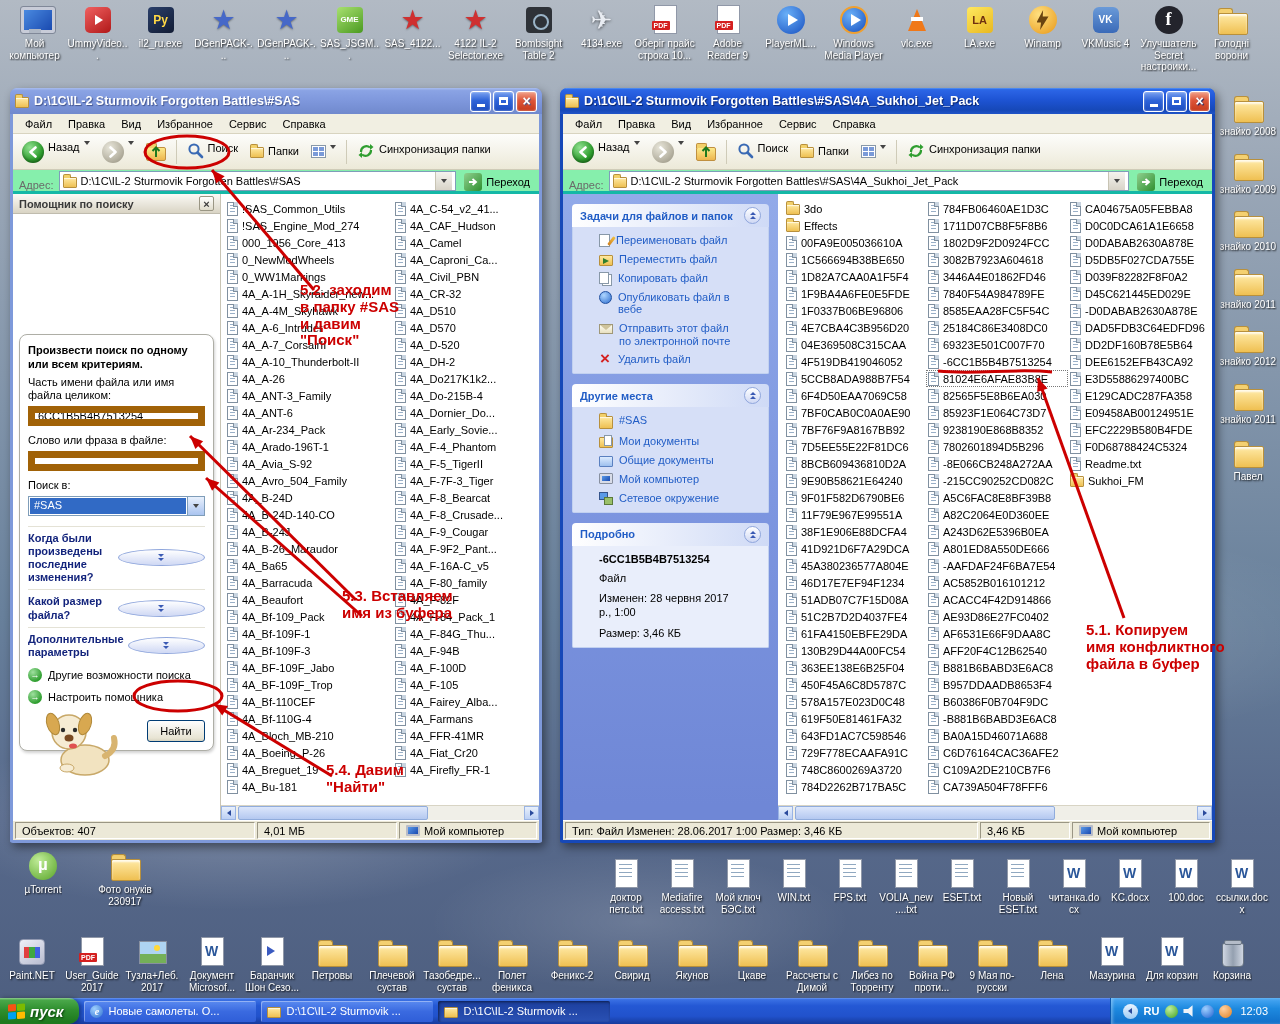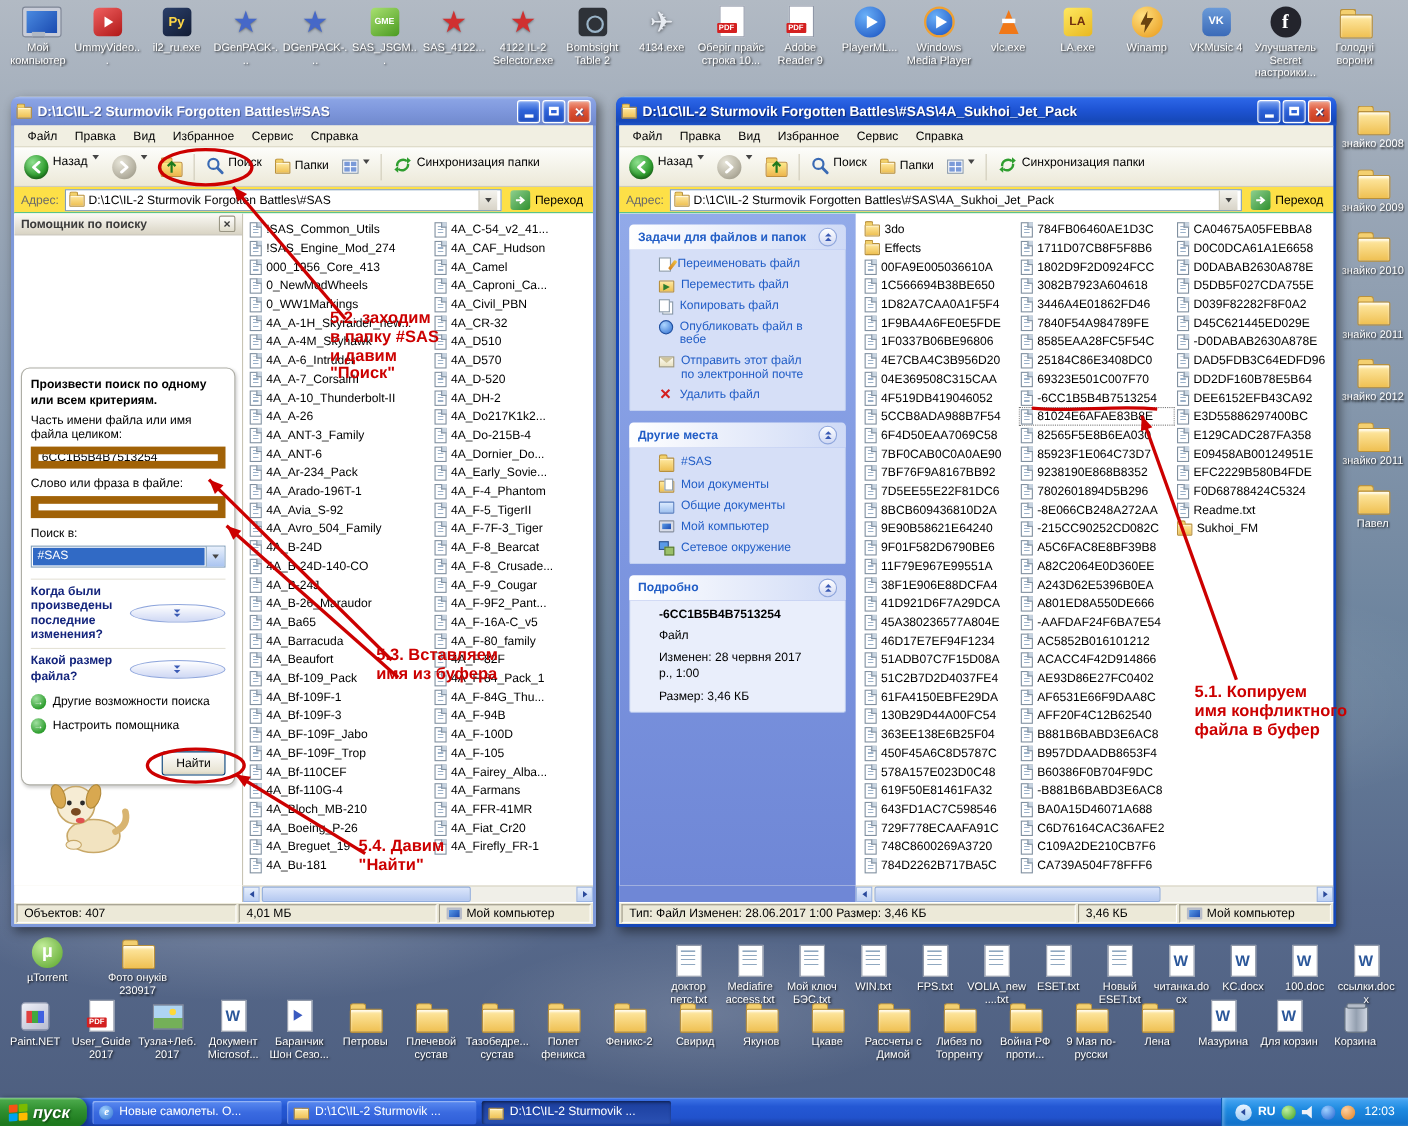--- a/index.html
+++ b/index.html
@@ -15,21 +15,21 @@
 
 .dicon{display:flex;flex-direction:column;align-items:center;gap:2px;cursor:pointer}
 .dlabel{font-size:10px;color:#fff;text-align:center;text-shadow:1px 1px 2px rgba(0,0,0,.95);line-height:1.15;max-height:34px;overflow:hidden;word-break:break-word;padding:0 1px}
 #top-icons{position:absolute;left:3px;top:4px;width:1274px;display:flex;z-index:1}
 #top-icons .dicon{width:63px;flex:none}
 #right-icons{position:absolute;right:2px;top:92px;width:60px;display:flex;flex-direction:column;gap:12px;z-index:1}
 #bl-icons{position:absolute;left:8px;top:850px;display:flex;gap:12px;z-index:1}
 #bl-icons .dicon{width:70px}
 #docs-icons{position:absolute;left:598px;top:858px;display:flex;z-index:1}
 #docs-icons .dicon{width:56px;flex:none}
-#bottom-icons{position:absolute;left:2px;top:908px;width:1276px;display:flex;z-index:1}
+#bottom-icons{position:absolute;left:2px;top:936px;width:1276px;display:flex;z-index:1}
 #bottom-icons .dicon{width:60px;flex:none}
 .dk{width:32px;height:32px;position:relative;flex:none}
 .dk-folder::after{content:"";position:absolute;left:2px;top:9px;width:28px;height:20px;background:linear-gradient(180deg,#ffeaa6,#efc052);border:1px solid #b8903c;border-radius:2px;box-shadow:inset 0 2px 2px rgba(255,255,255,.8)}
 .dk-folder::before{content:"";position:absolute;left:2px;top:4px;width:13px;height:6px;background:#f4d070;border:1px solid #b8903c;border-bottom:none;border-radius:3px 3px 0 0}
 .dk-computer::before{content:"";position:absolute;left:2px;top:3px;width:28px;height:20px;border:3px solid #c8ccd8;outline:1px solid #808898;background:linear-gradient(135deg,#4a8ae0,#1a4ab0);border-radius:2px}
 .dk-computer::after{content:"";position:absolute;left:10px;bottom:3px;width:12px;height:4px;background:#b0b8c4;box-shadow:0 2px 0 -1px #808898}
 .dk-pdf::before{content:"";position:absolute;left:5px;top:1px;width:21px;height:27px;background:#fff;border:1px solid #9098a8}
 .dk-pdf::after{content:"PDF";position:absolute;left:3px;bottom:6px;background:#d42020;color:#fff;font-size:7px;font-weight:bold;padding:1px 2px;border-radius:1px}
 .dk-star-red::before{content:"★";position:absolute;inset:0;text-align:center;font-size:27px;line-height:32px;color:#cf3030;text-shadow:0 1px 2px rgba(0,0,0,.4)}
 .dk-star-blue::before{content:"★";position:absolute;inset:0;text-align:center;font-size:27px;line-height:32px;color:#4668c8;text-shadow:0 1px 2px rgba(0,0,0,.4)}
@@ -90,21 +90,21 @@
 .tlabel{font-size:11px}
 .circ{width:22px;height:22px;border-radius:50%;display:flex;align-items:center;justify-content:center;flex:none}
 .circ.green{background:radial-gradient(circle at 35% 30%,#8fe08f,#2f9e2f 60%,#176e17);box-shadow:inset 0 -2px 3px rgba(0,0,0,.3)}
 .circ.grey{background:radial-gradient(circle at 35% 30%,#e8e6da,#b8b4a4 60%,#908c7c)}
 .tsep{width:1px;height:24px;background:#cfcbb8;margin:0 3px;flex:none}
 .caret-down{width:0;height:0;border-left:3px solid transparent;border-right:3px solid transparent;border-top:4px solid #444}
 .up-ic{width:20px;height:14px;background:linear-gradient(#fde98a,#edb64e);border:1px solid #c09040;border-radius:2px;position:relative;margin-top:4px}
 .up-ic::before{content:"";position:absolute;left:-1px;top:-5px;width:9px;height:4px;background:#f2d06a;border:1px solid #c09040;border-bottom:none;border-radius:2px 2px 0 0}
 .views-ic{width:15px;height:13px;position:relative;background:#fff;border:1px solid #8898a8;display:inline-block}
 .views-ic::before{content:"";position:absolute;left:1px;top:1px;width:5px;height:4px;background:#7a9ad8;box-shadow:6px 0 0 #7a9ad8,0 5px 0 #7a9ad8,6px 5px 0 #7a9ad8}
-.addressbar{height:24px;display:flex;align-items:center;gap:5px;padding:0 6px;background:#fde047;border-bottom:1px solid #14b8a6}
+.addressbar{height:24px;display:flex;align-items:flex-end;gap:5px;padding:0 6px;background:#86efac;border-bottom:3px solid #14b8a6}
 .alabel{color:#6a6a6a}
 .addr{flex:1;height:20px;background:#fff;border:1px solid #7f9db9;display:flex;align-items:center;gap:4px;padding:0 3px;overflow:hidden;white-space:nowrap}
 .addr-drop{margin-left:auto;width:17px;height:18px;flex:none;background:linear-gradient(#f4f3ee,#d8d4c8);border-left:1px solid #c8c4b4;display:flex;align-items:center;justify-content:center}
 .go{display:flex;align-items:center;gap:4px;padding:0 3px;cursor:pointer}
 .go-ic{width:18px;height:18px;border-radius:3px;background:linear-gradient(135deg,#8fd08f,#2f8f2f);display:flex;align-items:center;justify-content:center}
 
 
 .ic{display:inline-block;position:relative;flex:none}
 .fi-folder,.ti-folder{width:14px;height:11px;background:linear-gradient(180deg,#ffe9a0,#eec052);border:1px solid #b8903c;border-radius:1px;margin-top:2px;box-shadow:inset 0 1px 1px rgba(255,255,255,.7)}
 .fi-folder::before,.ti-folder::before{content:"";position:absolute;left:-1px;top:-4px;width:6px;height:3px;background:#f2d06a;border:1px solid #b8903c;border-bottom:none;border-radius:2px 2px 0 0}
@@ -183,21 +183,21 @@
 .footspacer-l{width:208px;background:#fff;border-right:1px solid #c8c4b4;flex:none}
 .footspacer-r{width:215px;background:#6f87d6;flex:none}
 .hscroll{flex:1;display:flex;background:#f0efe8;border-top:1px solid #d8d4c4}
 .hs-btn{width:15px;height:14px;background:linear-gradient(#e8f0fc,#bcd0f4);border:1px solid #9ab4e4;display:flex;align-items:center;justify-content:center;flex:none;cursor:pointer}
 .hs-track{flex:1;position:relative}
 .hs-thumb{position:absolute;top:0;height:14px;border-radius:2px;background:linear-gradient(180deg,#dce6fb,#b4c8f0);border:1px solid #90acdc;cursor:grab}
 .caret-left{width:0;height:0;border-top:3px solid transparent;border-bottom:3px solid transparent;border-right:4px solid #2a4a9c}
 .caret-right{width:0;height:0;border-top:3px solid transparent;border-bottom:3px solid transparent;border-left:4px solid #2a4a9c}
 .statusbar{height:20px;background:#ece9d8;border-top:1px solid #fff;display:flex;align-items:center;padding:1px 2px;gap:2px}
 .sseg{height:17px;display:flex;align-items:center;gap:4px;padding:0 6px;border:1px solid;border-color:#9a9684 #fff #fff #9a9684;overflow:hidden;white-space:nowrap}
-.s1{flex:1}.s2l{width:180px}.s2r{width:90px}.s3{width:138px}
+.s1{flex:1}.s2l{width:140px}.s2r{width:90px}.s3{width:138px}
 .mini-pc{width:14px;height:11px;border:2px solid #b8bcc8;background:linear-gradient(135deg,#5a9ae8,#1a4ab0);border-radius:1px;flex:none}
 
 
 .anno{position:absolute;color:#cc0000;font-weight:bold;font-size:15px;line-height:1.12;z-index:66;white-space:nowrap}
 #a52{left:300px;top:282px}
 #a53{left:342px;top:588px}
 #a54{left:326px;top:762px}
 #a51{left:1086px;top:622px}
 #overlay{position:absolute;left:0;top:0;z-index:65;pointer-events:none}
 .rd{stroke:#cc0000;stroke-width:3;fill:none}
@@ -603,20 +603,27 @@
                 <i></i>
               </span>
             </div>
           <div class="sp-toggle">
               <span>Какой размер файла?</span>
               <span class="chev">
                 <i></i>
                 <i></i>
               </span>
             </div>
+          <div class="sp-toggle">
+              <span>Дополнительные параметры</span>
+              <span class="chev">
+                <i></i>
+                <i></i>
+              </span>
+            </div>
           <div class="sp-link">
               <span class="larr"></span>
               <span>Другие возможности поиска</span>
             </div>
           <div class="sp-link">
               <span class="larr"></span>
               <span>Настроить помощника</span>
             </div>
           <div class="sp-btnrow">
               <button class="xp-btn">Найти</button>

